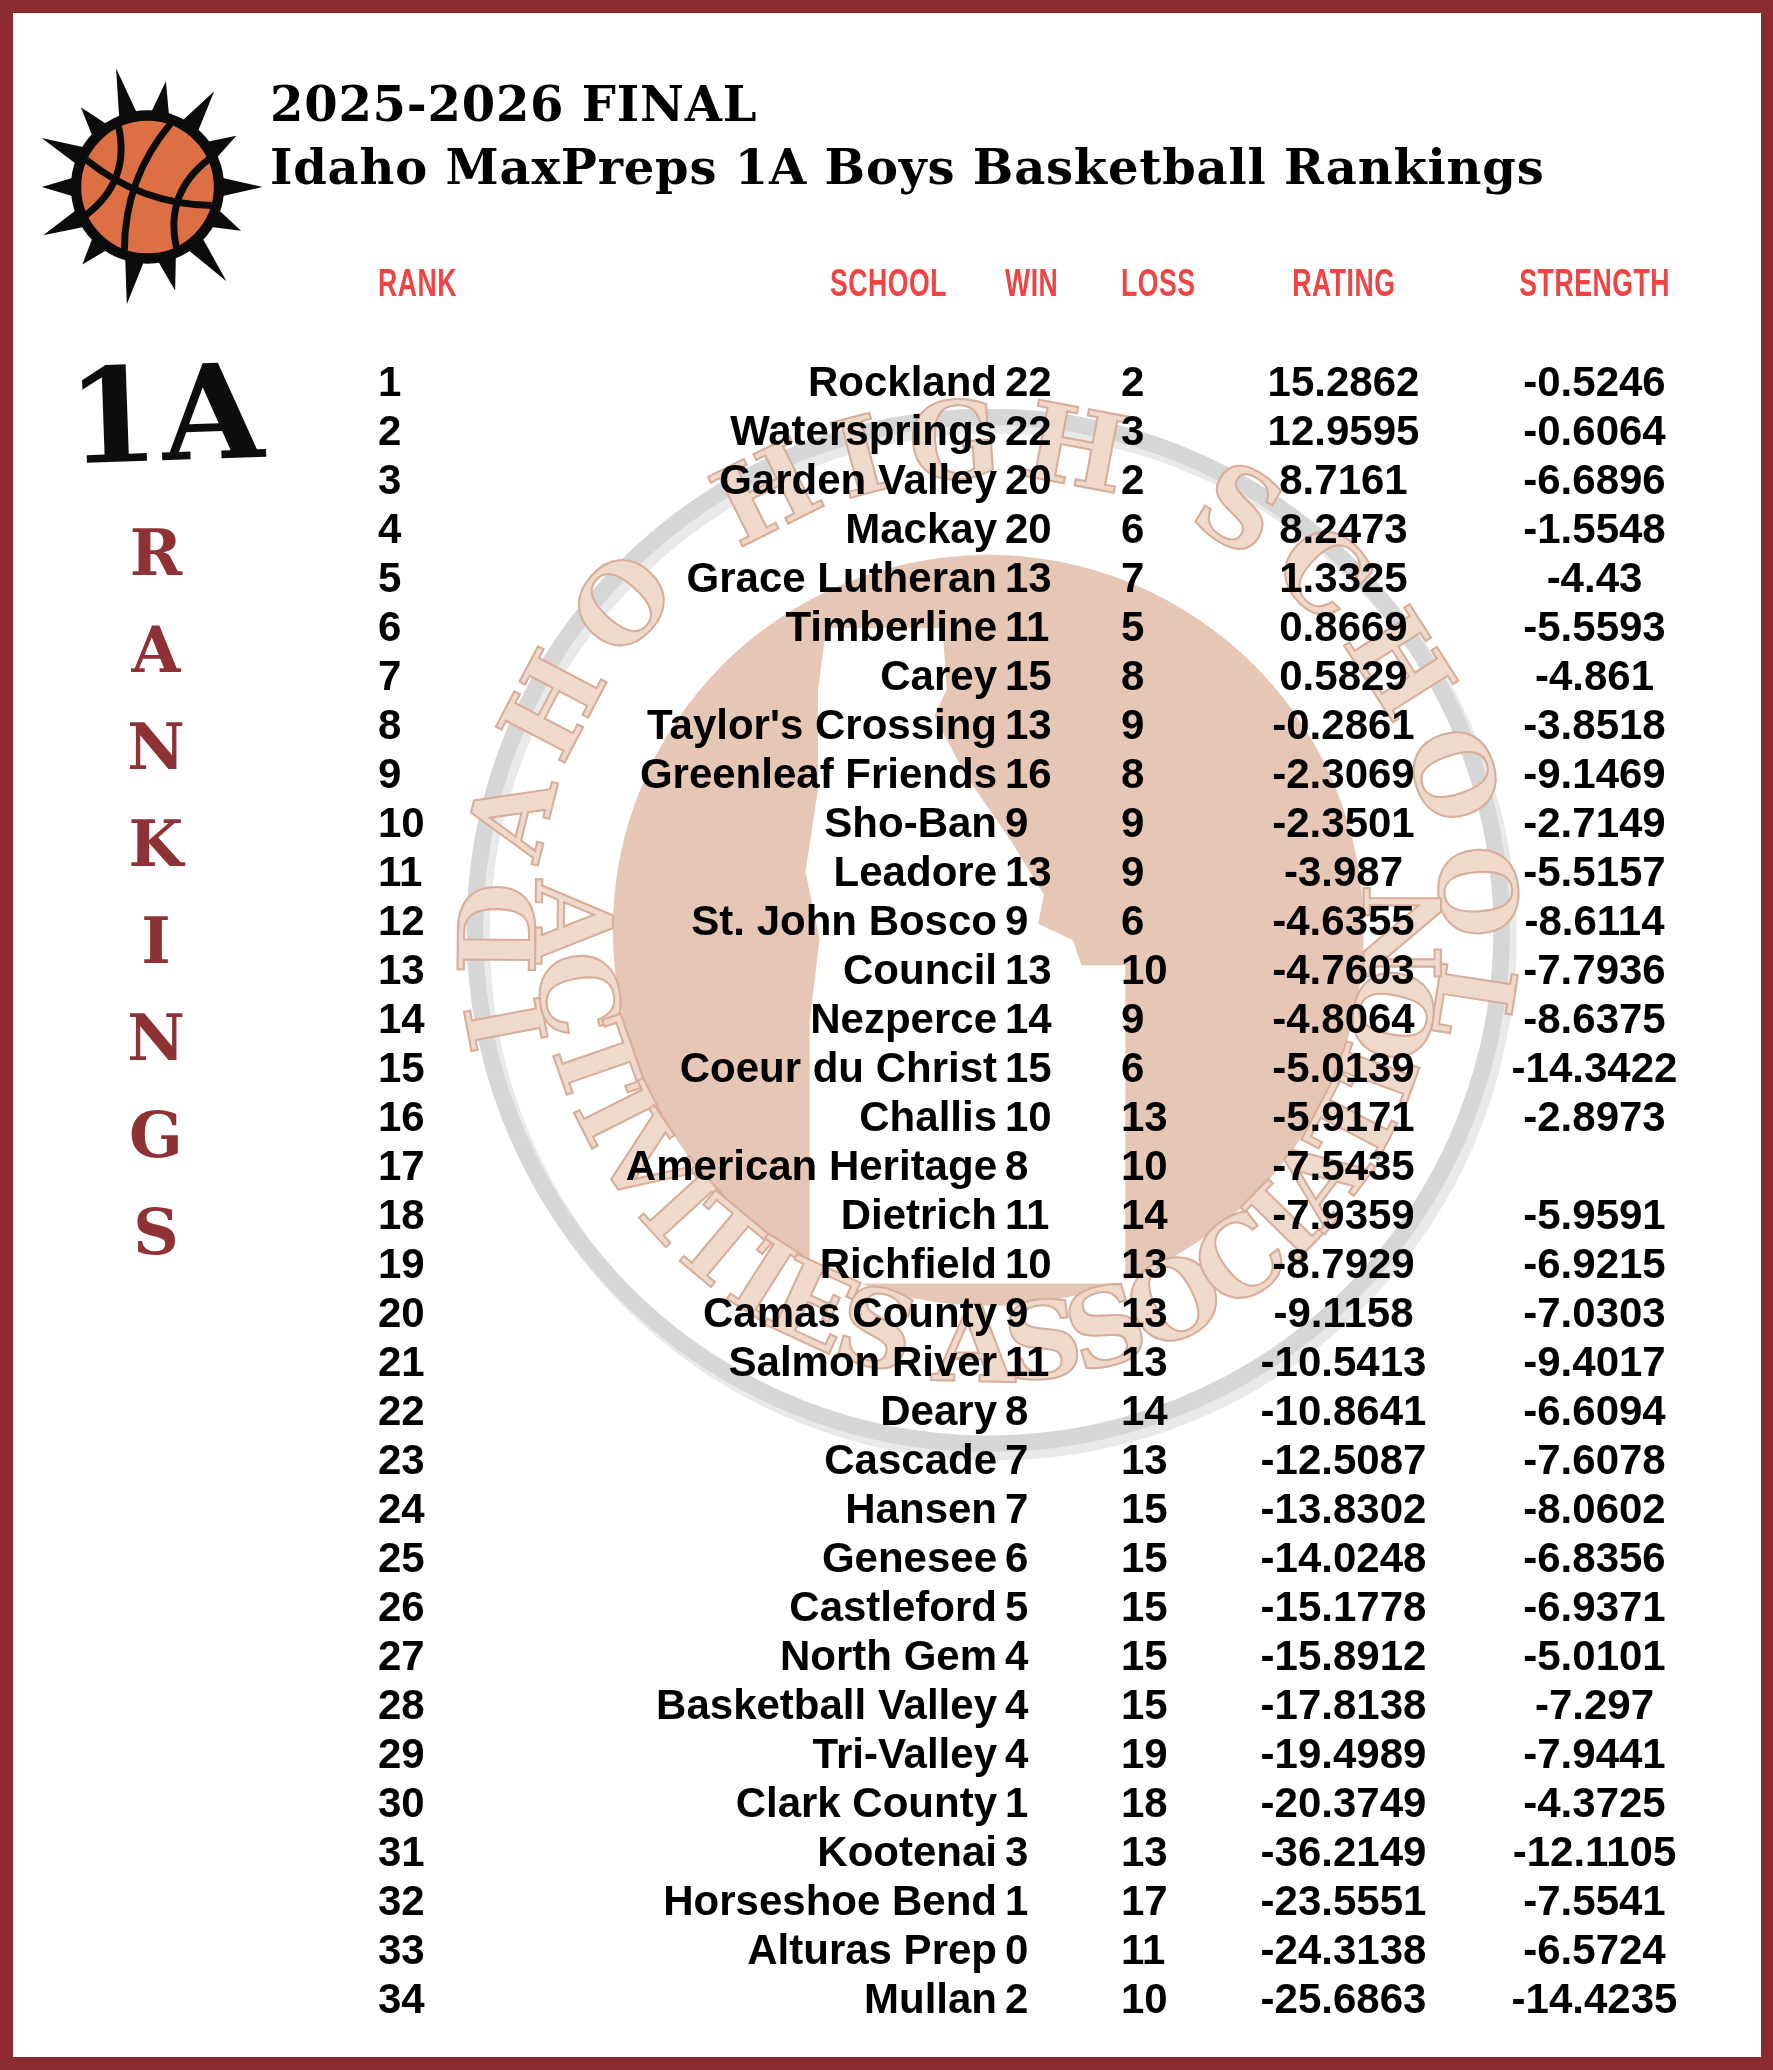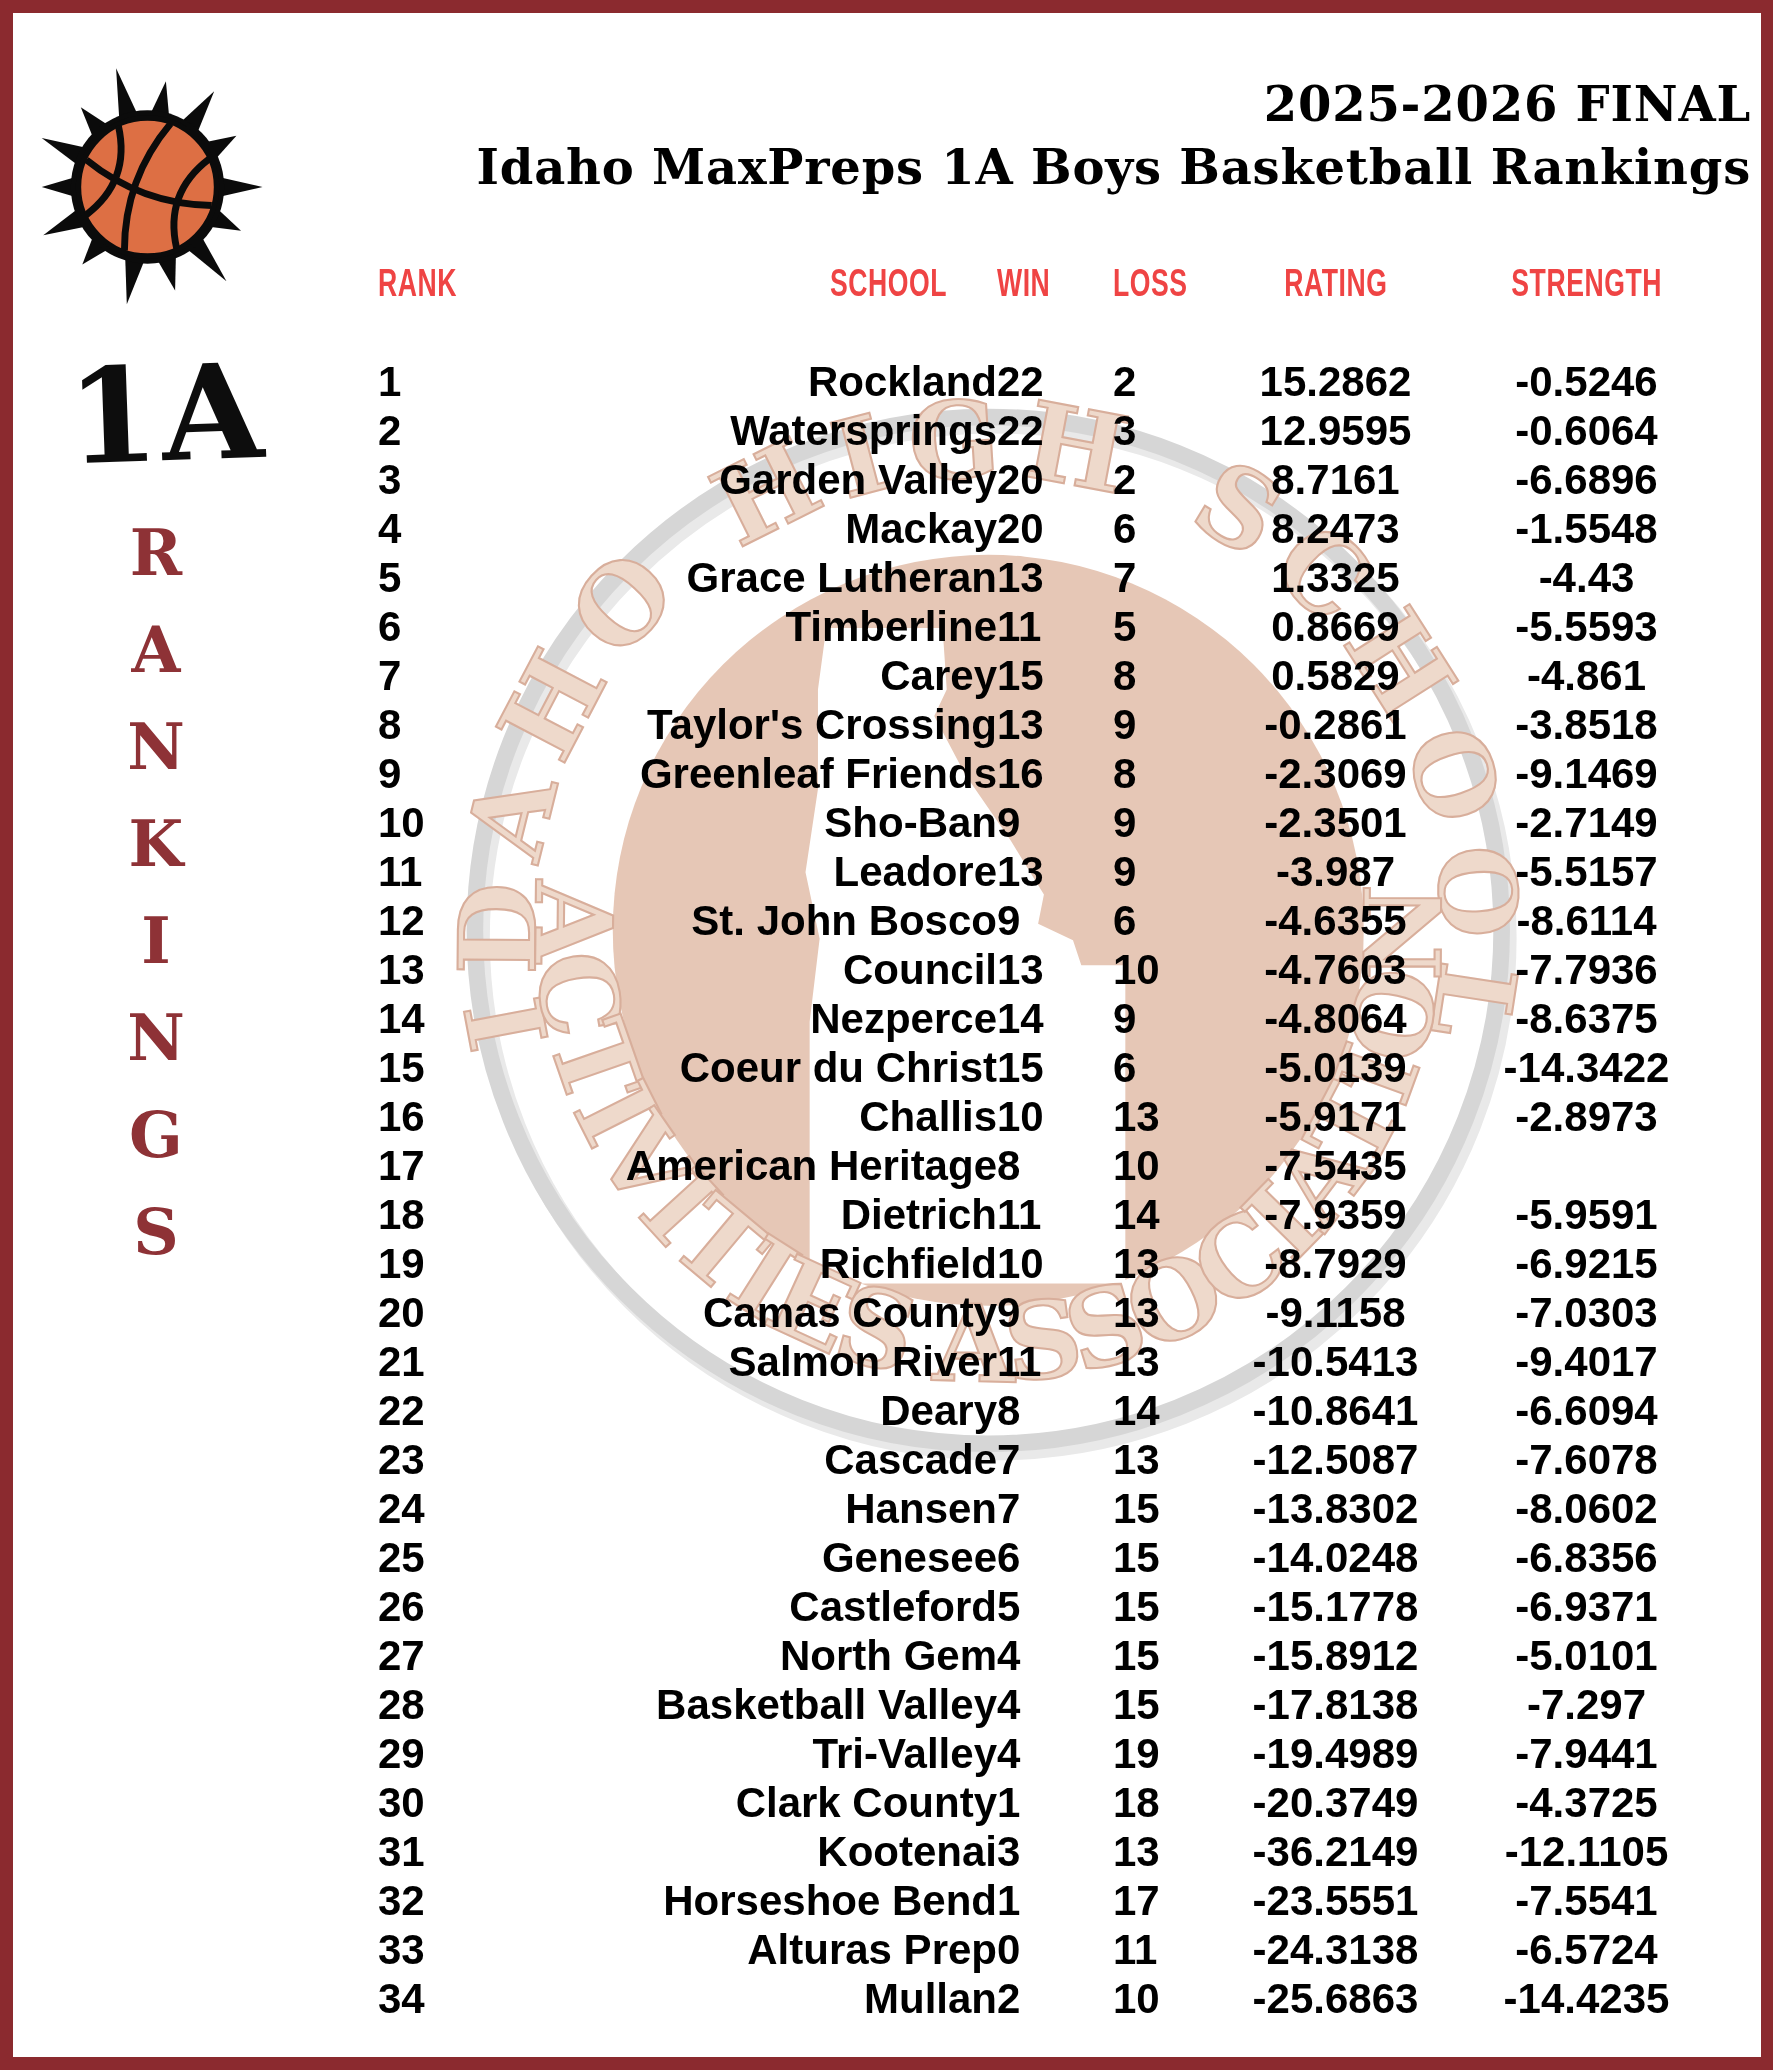--- a/index.html
+++ b/index.html
@@ -9,22 +9,22 @@
     box-sizing: border-box;
     border: 13.3px solid #8b2a2f;
     background: #ffffff;
     overflow: hidden;
     font-family: "Liberation Sans", sans-serif;
   }
   svg.watermark { position:absolute; left:0; top:0; z-index:0; }
   svg.ball { position:absolute; left:8.3px; top:46px; z-index:2; }
 
   .title-block {
-    position:absolute; left:234px; top:61px; width:1504px;
-    text-align:right; z-index:3;
+    position:absolute; left:257px; top:61px; width:1504px;
+    text-align:left; z-index:3;
     font-family:"DejaVu Serif", serif; font-weight:bold; color:#000;
   }
   .title-line1 { font-size:48px; line-height:60px; letter-spacing:0.8px; }
   .title-line2 { font-size:48px; line-height:66px; letter-spacing:0.8px; }
 
   .class-label {
     position:absolute; left:46px; top:324px; width:216px; text-align:center;
     font-family:"DejaVu Serif", serif; font-weight:bold; font-size:131px;
     color:#0d0d0d; z-index:3; transform:rotate(-2deg); letter-spacing:3.3px;
   }
@@ -39,21 +39,21 @@
   .hdr-row, .data-row {
     position:relative; display:flex; align-items:center;
     padding-left:365px; white-space:nowrap;
   }
   .hdr-row { position:absolute; top:249px; left:0; height:42px; width:100%; }
   .rows { position:absolute; top:344px; left:0; width:100%; }
   .data-row { height:49px; font-weight:bold; font-size:42px; color:#000; }
 
   .c-rank { width:129px; }
   .c-school { width:490px;text-align:right; }
-  .c-win { width:116px; }
+  .c-win { width:116px;margin-left:8px; }
   .c-loss { width:125px; }
   .c-rating { width:195px; text-align:center; }
   .c-strength { width:307px; text-align:center; }
 
   .hdr-cell { font-size:38px; font-weight:bold; color:#ef4444;
     font-family:Liberation Sans, sans-serif; }
   .hdr-cell > span { display:inline-block; transform:scaleX(0.70); letter-spacing:0.8px; }
   .hdr-left > span { transform-origin:left center; }
   .hdr-center > span { transform-origin:center center; }
 

